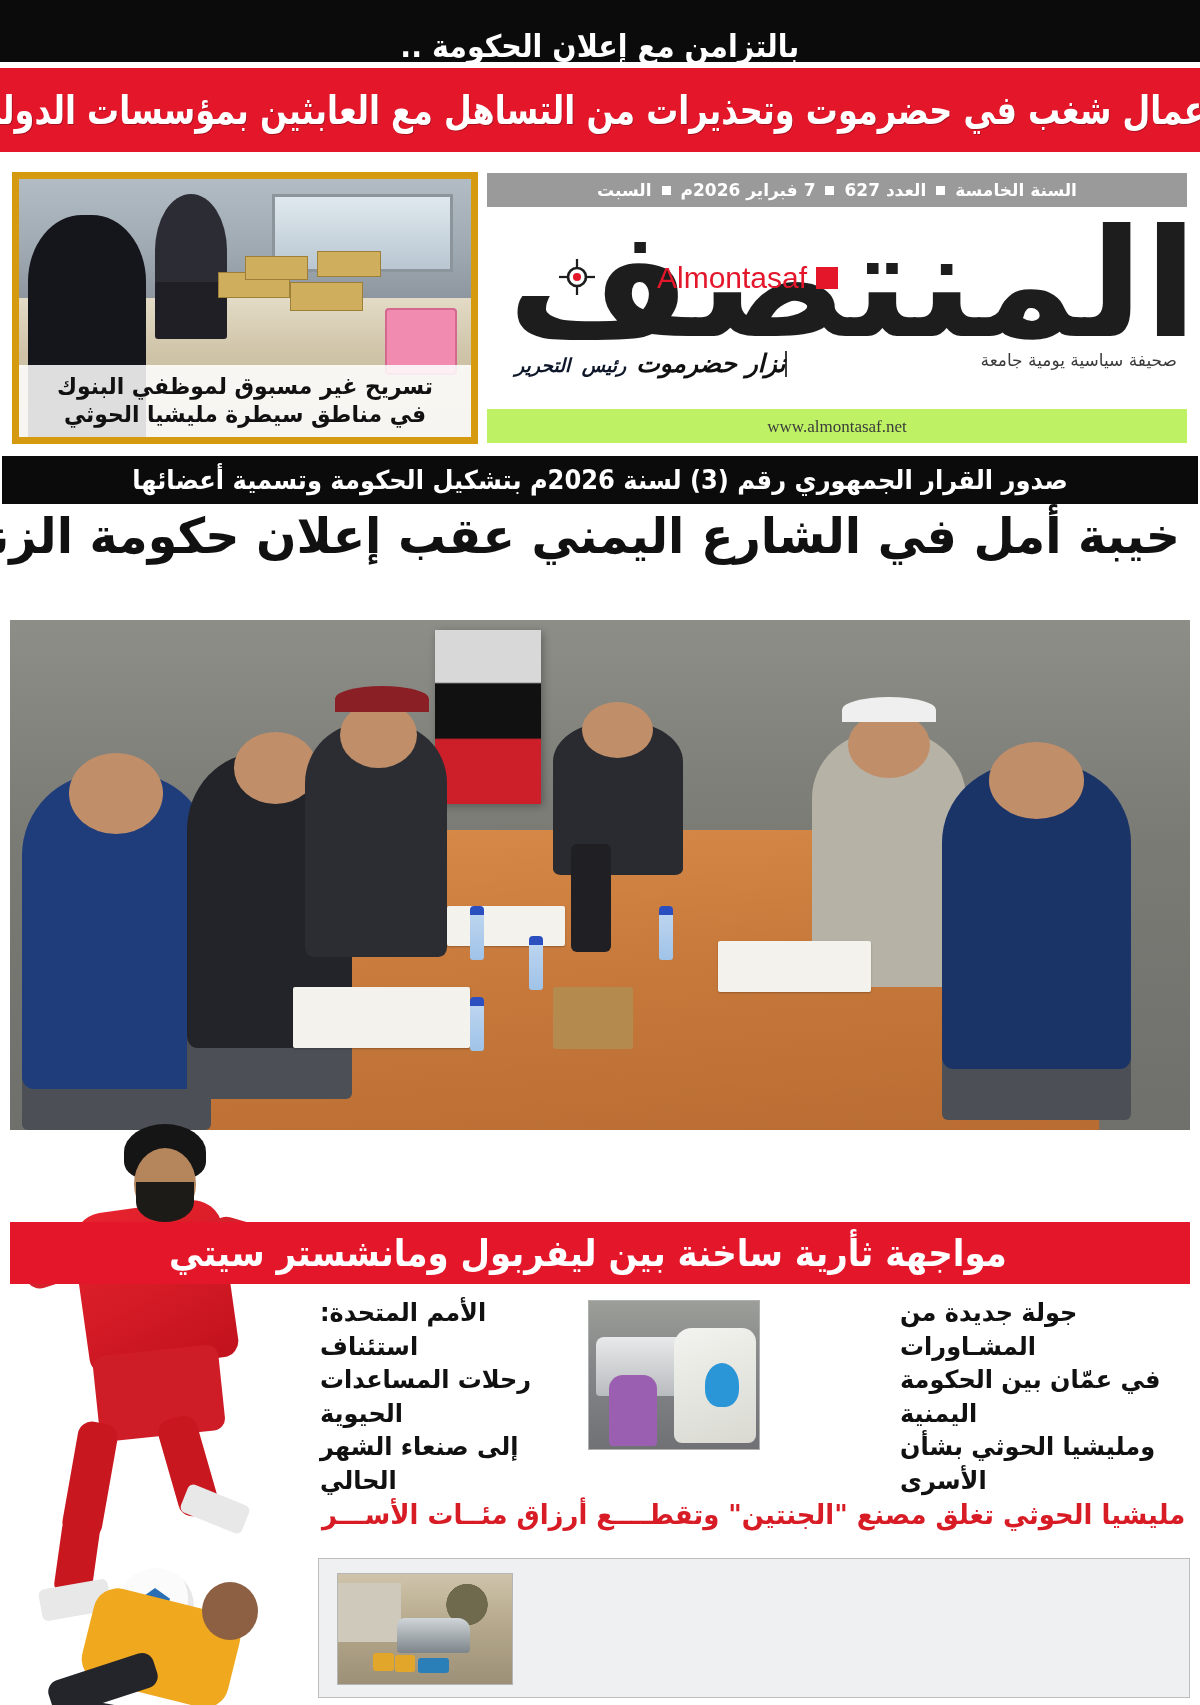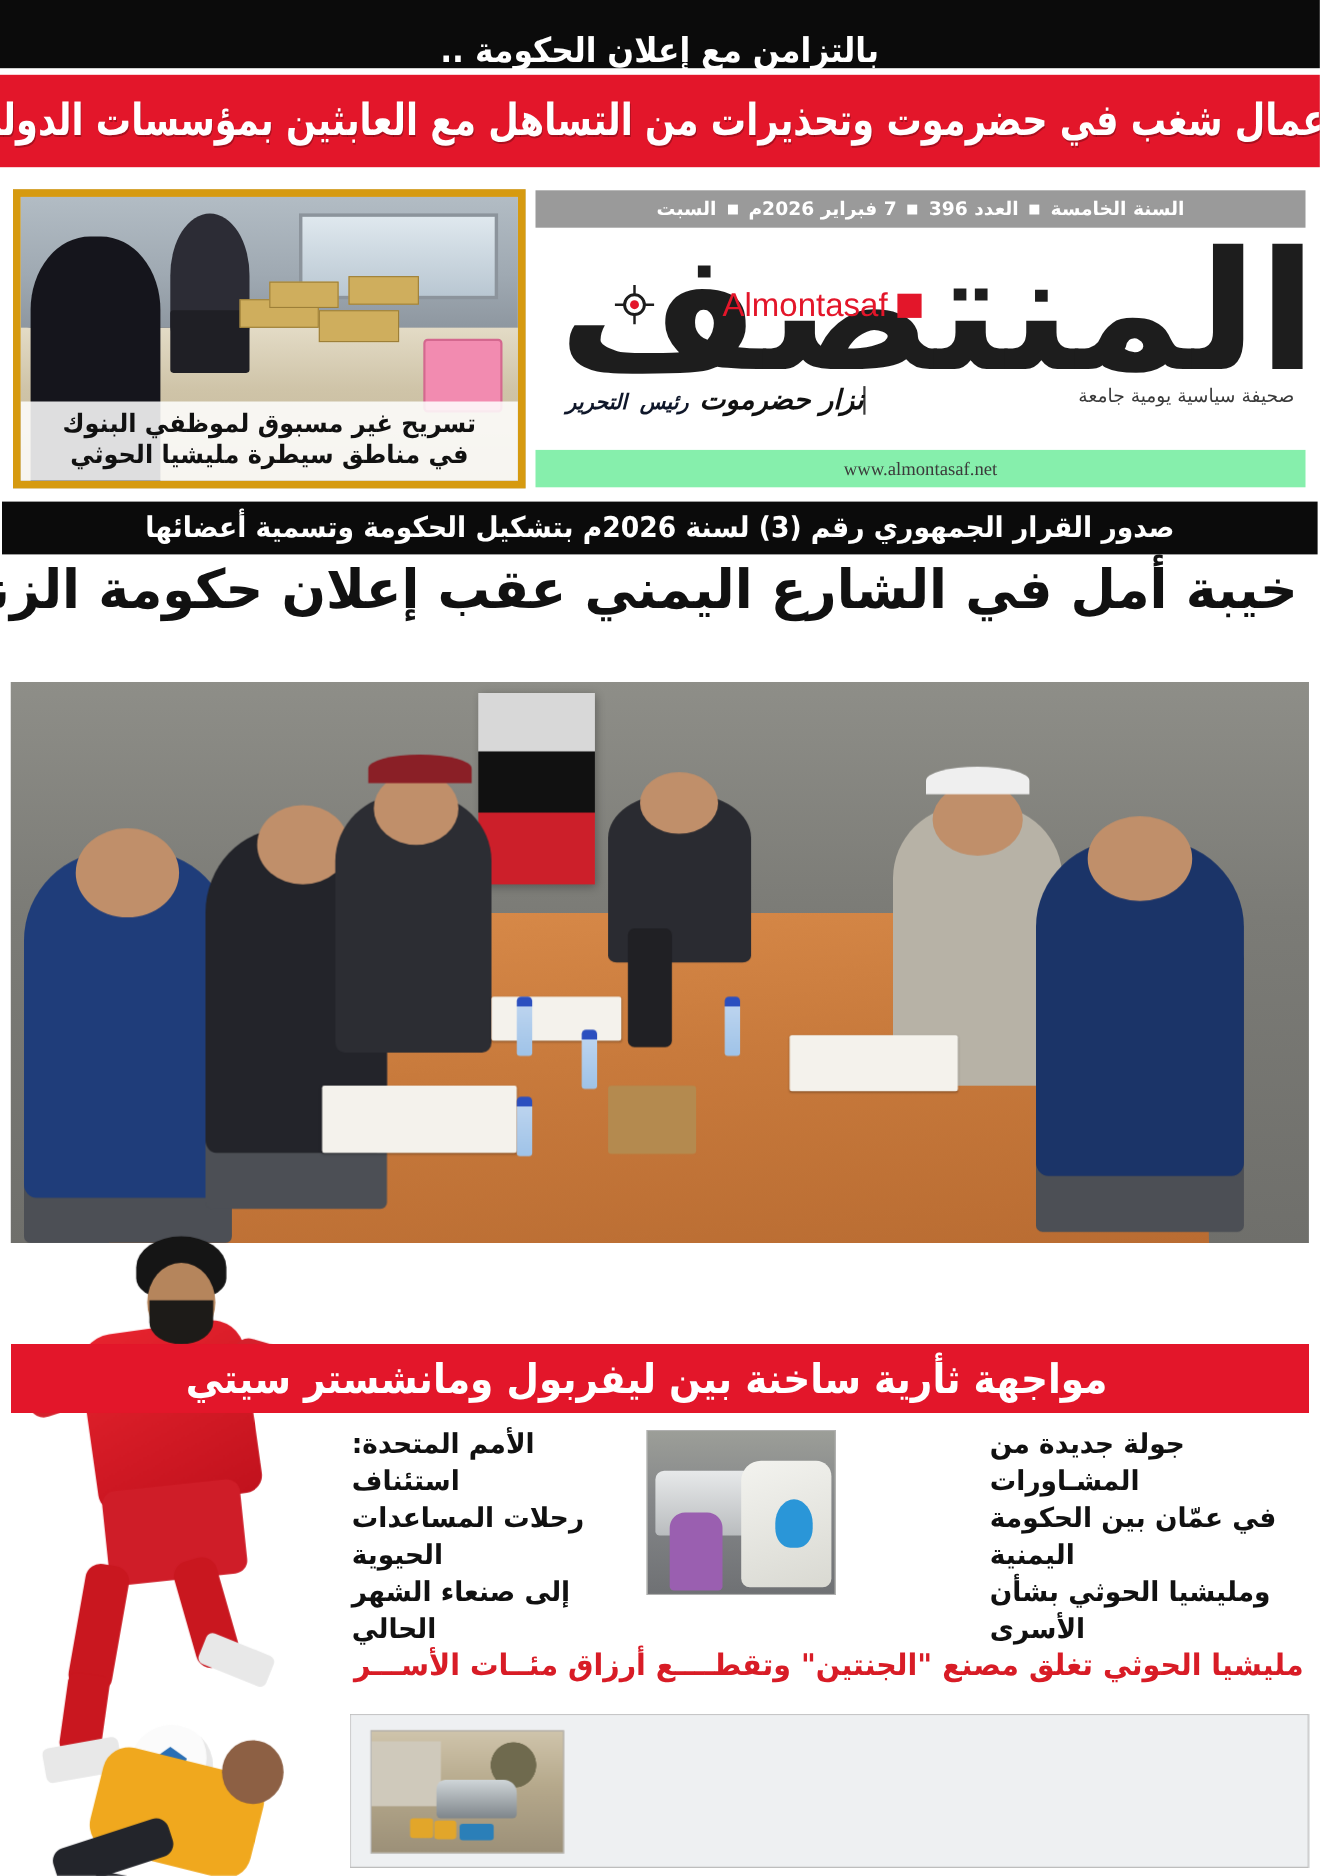--- a/index.html
+++ b/index.html
@@ -190,21 +190,21 @@
   }
   .editor-line .lab {
     color:#0f172a; font-size:19px; font-weight:bold; font-style:italic; line-height:1;font-family:Liberation Mono, monospace;
   }
   .editor-line .nm {
     color:#111; font-size:25px; font-weight:bold; font-style:italic; line-height:1;
   }
 
   .site-strip {
     position:absolute; left:0; bottom:0; width:100%; height:34px;
-    background:#86efac;
+    background:#bef264;
     display:flex; align-items:center; justify-content:center;
   }
   .site-strip .u {
     color:#3b3b3b; font-size:17px; line-height:1;
     font-family:"Liberation Serif", serif;
   }
 
   
   .black-bar-2 {
     position:absolute; left:2px; top:456px;
@@ -493,21 +493,21 @@
       <span class="l">تسريح غير مسبوق لموظفي البنوك</span>
       <span class="l">في مناطق سيطرة مليشيا الحوثي</span>
     </div>
   </div>
 
   <div class="masthead">
 
     <div class="date-strip">
       <span class="t">السنة الخامسة</span>
       <span class="sq"></span>
-      <span class="t">العدد 396</span>
+      <span class="t">العدد 627</span>
       <span class="sq"></span>
       <span class="t">7 فبراير 2026م</span>
       <span class="sq"></span>
       <span class="t">السبت</span>
     </div>
 
     <div class="logo-row">
       <div class="logo-wordmark">المنتصف</div>
 
       <svg class="target-icon" viewBox="0 0 40 40">

